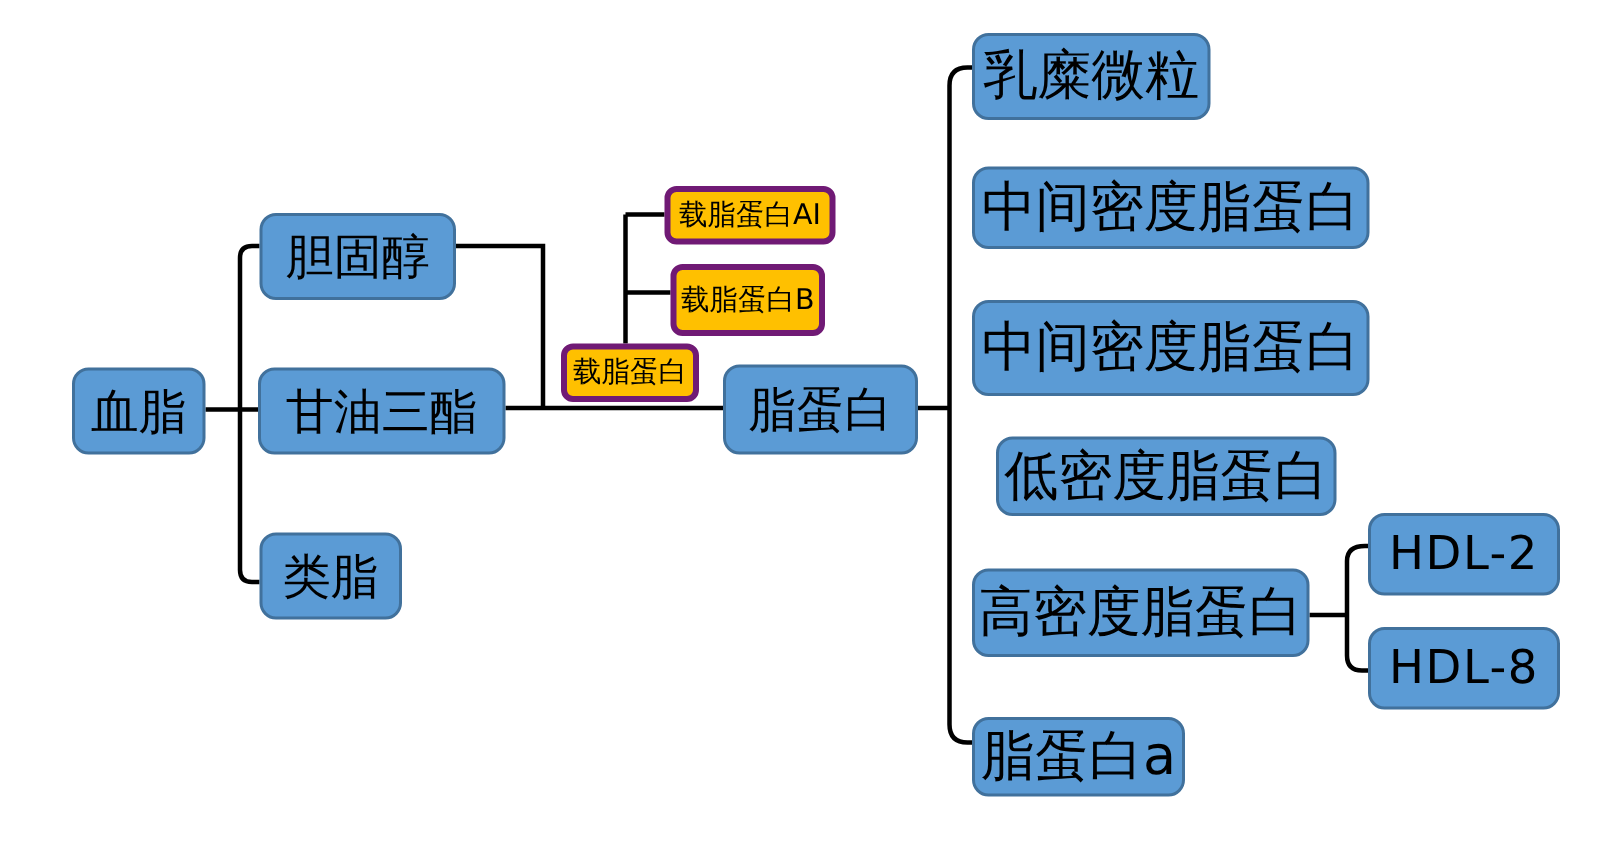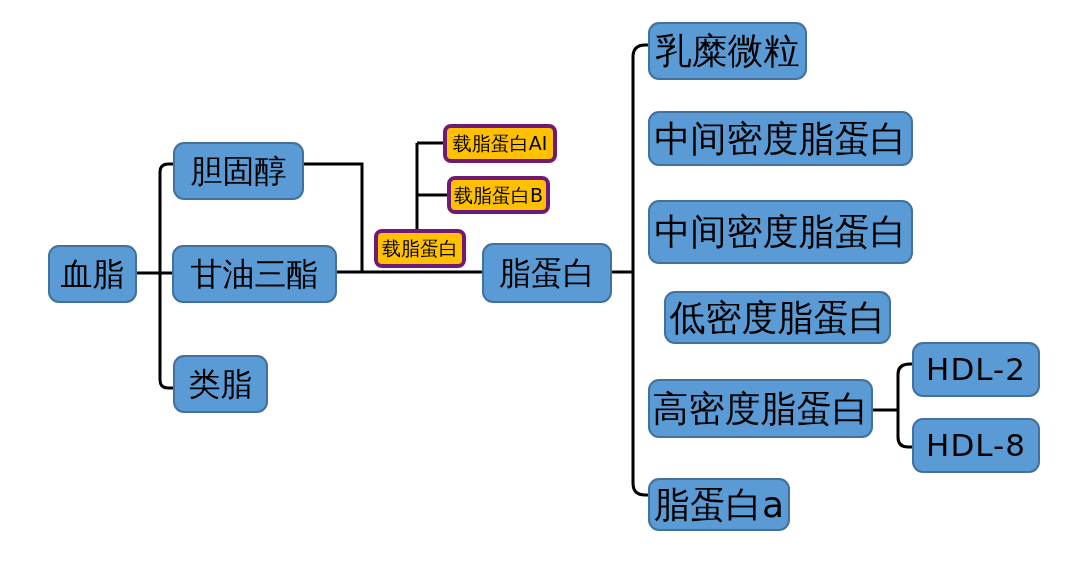--- a/index.html
+++ b/index.html
@@ -81,21 +81,21 @@
   <div class="node blue" style="left:173px; top:142px; width:131px; height:58px;">胆固醇</div>
 
   <div class="node blue" style="left:48px; top:245px; width:89px; height:58px;">血脂</div>
 
   <div class="node blue" style="left:172px; top:245px; width:165px; height:58px;">甘油三酯</div>
 
   <div class="node blue" style="left:173px; top:355px; width:95px; height:58px;">类脂</div>
 
   <div class="node orange" style="left:443px; top:124px; width:114px; height:39px;">载脂蛋白AI</div>
 
-  <div class="node orange" style="left:447px; top:176px; width:103px; height:38px;">载脂蛋白B</div>
+  <div class="node orange" style="left:447px; top:176px; width:103px; height:48px;">载脂蛋白B</div>
 
   <div class="node orange" style="left:374px; top:229px; width:92px; height:39px;">载脂蛋白</div>
 
   <div class="node blue" style="left:482px; top:243px; width:130px; height:60px;">脂蛋白</div>
 
   <div class="node blue sm" style="left:648px; top:22px; width:159px; height:58px;">乳糜微粒</div>
 
   <div class="node blue sm" style="left:648px; top:111px; width:265px; height:55px;">中间密度脂蛋白</div>
 
   <div class="node blue sm" style="left:648px; top:200px; width:265px; height:64px;">中间密度脂蛋白</div>

